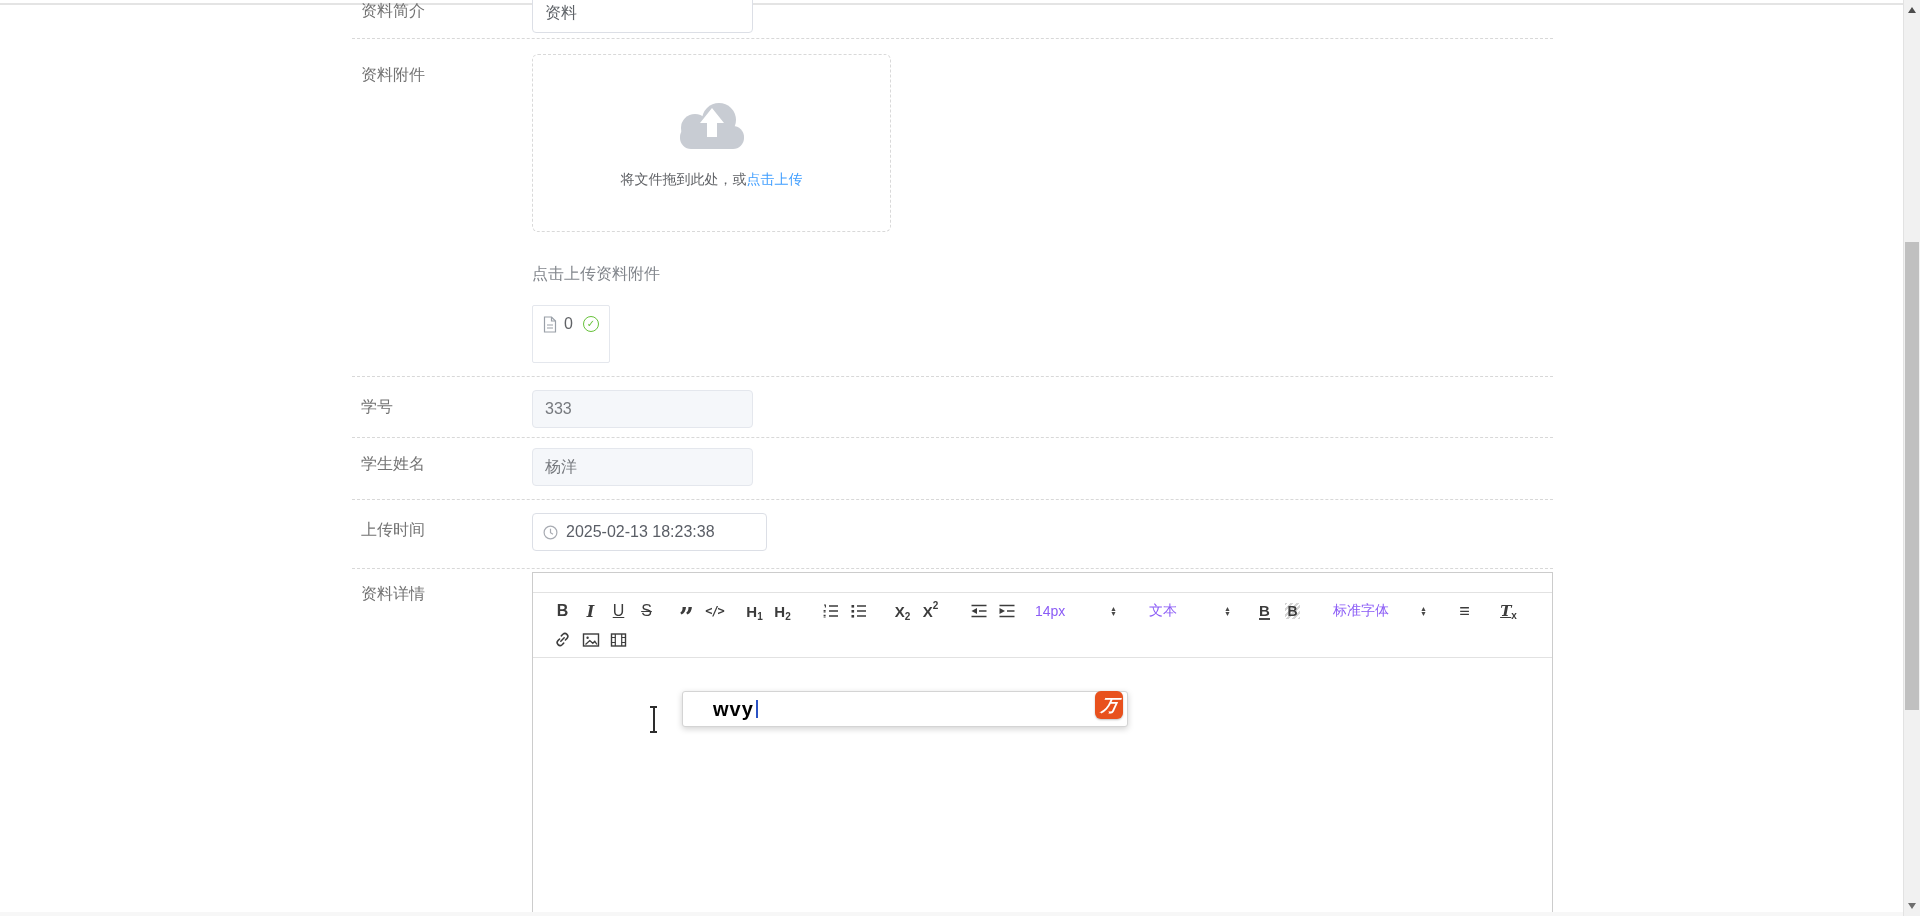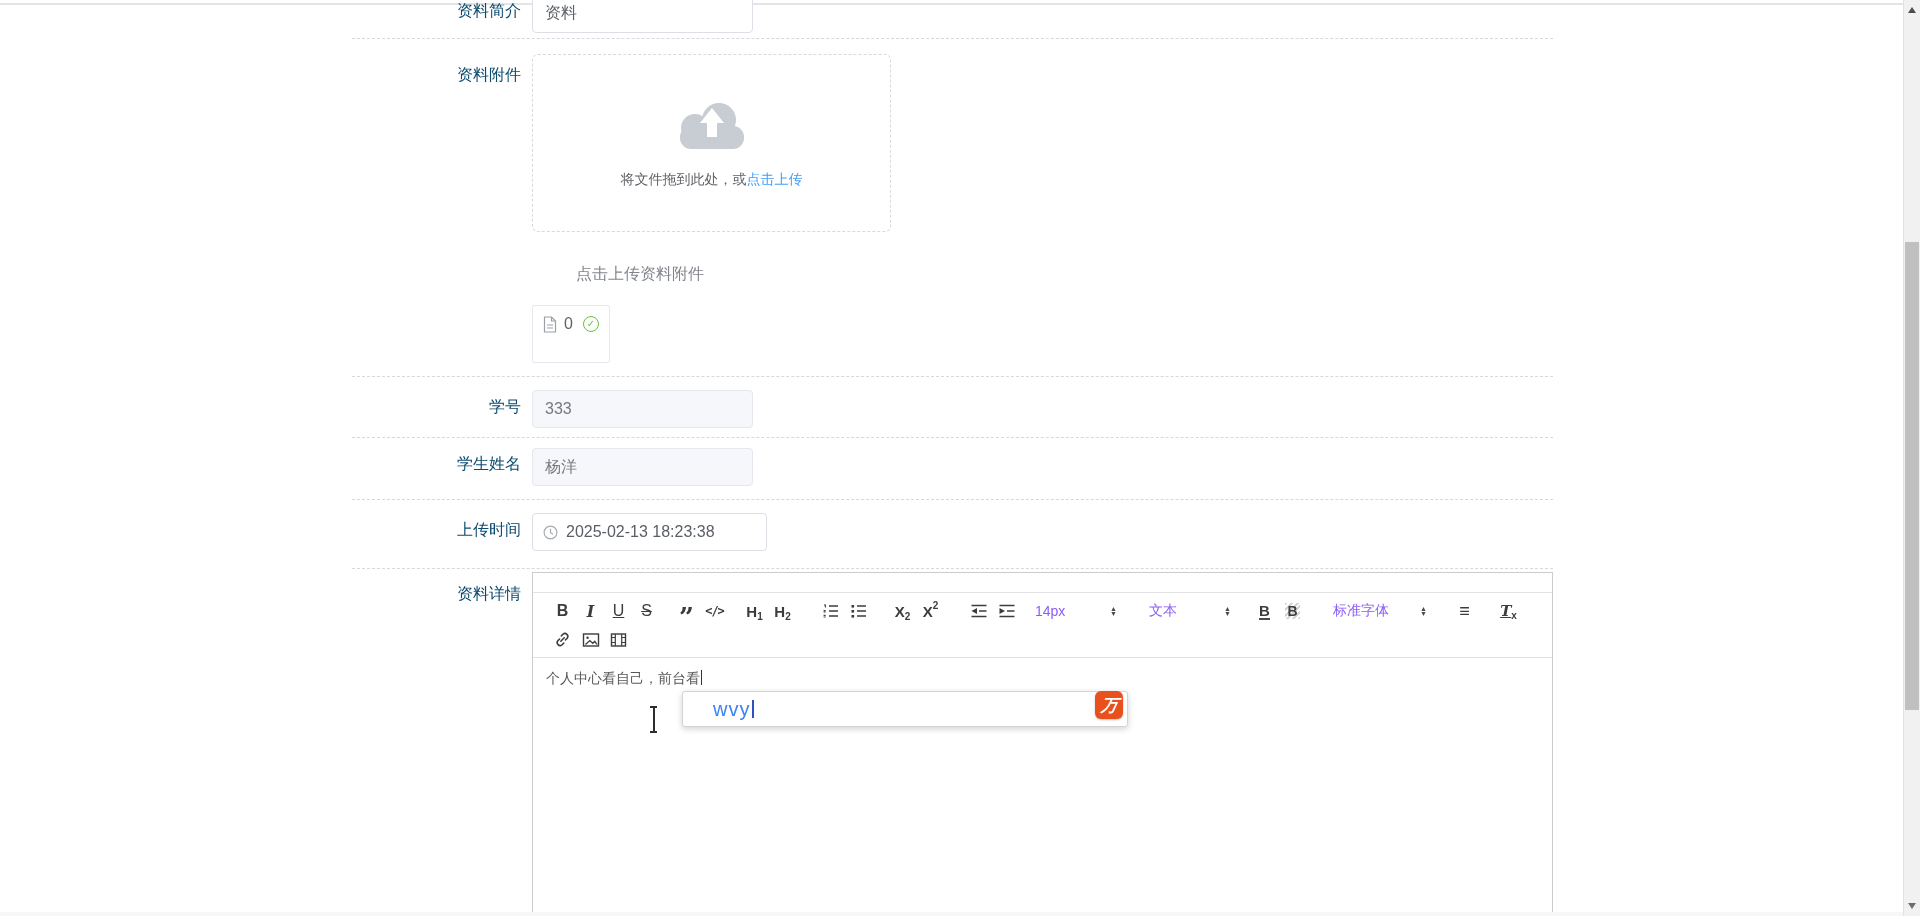--- a/index.html
+++ b/index.html
@@ -3,34 +3,34 @@
 <meta charset="utf-8">
 <style>
   html,body{margin:0;padding:0;background:#fff;}
   *{box-sizing:border-box;}
   .page{position:relative;width:1920px;height:916px;background:#fff;overflow:hidden;
         font-family:"Liberation Sans","DejaVu Sans",sans-serif;color:#606266;}
   .top-border{position:absolute;top:3px;left:0;width:1903px;height:2px;background:#e4e4e4;}
   .bottom-strip{position:absolute;bottom:0;left:0;width:1903px;height:4px;background:#f7f7f7;}
 
   
-  .flabel{position:absolute;left:361px;width:160px;text-align:right;font-size:16px;color:#0c4a6e;line-height:22px;}
+  .flabel{position:absolute;left:361px;width:160px;font-size:16px;color:#737373;line-height:22px;}
   .dashed{position:absolute;left:352px;width:1201px;border-top:1px dashed #d8d8d8;height:0;}
   .inp{position:absolute;background:#fff;border:1px solid #dcdfe6;border-radius:4px;
        font-size:16px;color:#5f6368;padding:0 12px;outline:none;
        font-family:"Liberation Sans","DejaVu Sans",sans-serif;}
   .inp.disabled{background:#f5f7fa;border-color:#e4e7ed;color:#76797e;}
 
   
   .dropzone{position:absolute;left:532px;top:54px;width:359px;height:178px;border:1px dashed #d9d9d9;
             border-radius:6px;background:#fff;text-align:center;cursor:pointer;}
   .dz-cloud{margin-top:42px;}
   .dz-text{margin-top:22px;font-size:14px;color:#606266;}
   .dz-link{color:#409eff;}
-  .up-tip{position:absolute;left:532px;top:264px;font-size:16px;color:#82868c;margin-left:44px;}
+  .up-tip{position:absolute;left:532px;top:264px;font-size:16px;color:#82868c;}
   .filebox{position:absolute;left:532px;top:305px;width:78px;height:58px;border:1px solid #e4e7ed;
            border-radius:2px;background:#fff;}
   .filebox-row{display:flex;align-items:center;padding:9px 10px 0 10px;}
   .filebox .count{font-size:16px;color:#606266;margin:0 0 0 7px;}
   .check-circle{margin-left:auto;width:16px;height:16px;border:1px solid #67c23a;border-radius:50%;
                 display:flex;align-items:center;justify-content:center;}
   .check-circle::before{content:"✓";font-size:10px;line-height:1;color:#67c23a;}
 
   
   .time-field{position:absolute;left:532px;top:513px;width:235px;height:38px;background:#fff;
@@ -72,21 +72,21 @@
   .tbtn.clearfmt .t{font-family:"DejaVu Serif","Liberation Serif",serif;font-style:italic;
       font-weight:bold;font-size:15px;text-decoration:underline;}
   .tbtn.clearfmt .x{font-size:10px;font-weight:bold;align-self:flex-end;margin-bottom:3px;}
   .editor-content{padding:10px 13px;font-size:14px;color:#595959;line-height:21px;cursor:text;}
   .caret{display:inline-block;width:1px;height:15px;background:#333;margin-left:1px;vertical-align:-2px;}
 
   
   .ime{position:absolute;left:682px;top:691px;width:446px;background:#fff;border:1px solid #d4d4d4;
        border-radius:3px;box-shadow:0 2px 6px rgba(0,0,0,.18);z-index:30;}
   .ime-top{position:relative;height:34px;display:flex;align-items:center;padding-left:30px;}
-  .ime-comp{font-size:20px;font-weight:normal;color:#3b82f6;letter-spacing:1px;}
+  .ime-comp{font-size:20px;font-weight:bold;color:#000000;letter-spacing:1px;}
   .ime-caret{display:inline-block;width:2px;height:18px;background:#2a52c4;margin-left:2px;}
   .ime-logo{position:absolute;right:4px;top:-1px;width:28px;height:28px;background:#e8511d;
             border-radius:6px;display:flex;align-items:center;justify-content:center;
             box-shadow:0 1px 2px rgba(0,0,0,.25);}
   .ime-logo span{color:#fff;font-weight:bold;font-style:italic;font-size:17px;
                  font-family:"DejaVu Serif","Liberation Serif",serif;transform:skewX(-8deg);}
   .ime-cands{height:29px;border-top:1px solid #ececec;display:flex;align-items:center;
              padding:0 10px 0 31px;font-family:"DejaVu Serif","Liberation Serif",serif;font-size:16px;}
   .cand{margin-right:12px;color:#1c57cb;white-space:nowrap;cursor:pointer;}
   .cand.first{color:#c00000;}
@@ -292,23 +292,20 @@
         </button>
         <button class="tbtn">
           <svg width="17" height="16" viewBox="0 0 17 16">
             <rect x="1.5" y="2" width="14" height="12" fill="none" stroke="#3c3c3c" stroke-width="1.4"></rect>
             <path d="M5.3 2v12M11.7 2v12" stroke="#3c3c3c" stroke-width="1.2"></path>
             <path d="M1.5 5.5h3.8M1.5 10.5h3.8M11.7 5.5h3.8M11.7 10.5h3.8" stroke="#3c3c3c" stroke-width="1.1"></path>
           </svg>
         </button>
       </div>
     </div>
-    <div class="editor-content">
-      <span>个人中心看自己，前台看</span><span class="caret"></span>
-    </div>
   </div>
 
   <div class="ibeam"></div>
 
   <div class="ime">
     <div class="ime-top">
       <span class="ime-comp">wvy</span>
         <span class="ime-caret"></span>
       <div class="ime-logo">
           <span>万</span>

